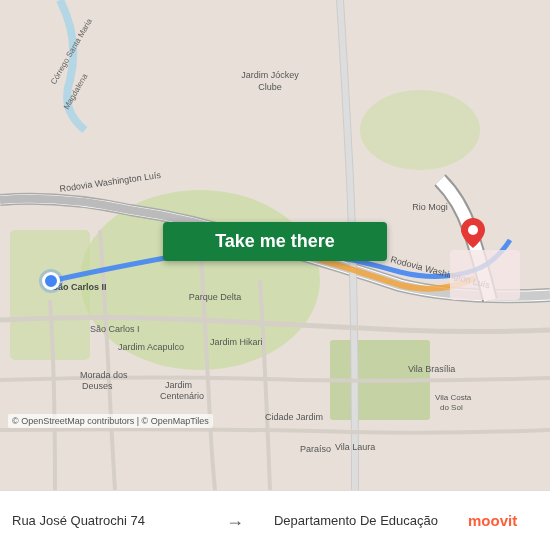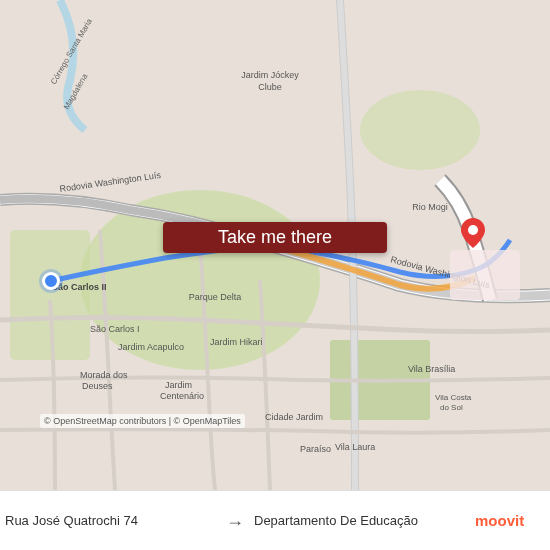--- a/index.html
+++ b/index.html
@@ -16,27 +16,27 @@
     #map-svg {
       width: 100%;
       height: 100%;
     }
 
     #take-me-there-btn {
       position: absolute;
       top: 222px;
       left: 163px;
       width: 224px;
-      height: 31px;
-      background-color: #7f1d1d;
+      height: 39px;
+      background-color: #15803d;
       color: white;
       border: none;
       border-radius: 4px;
       font-size: 18px;
-      font-weight: 400;
+      font-weight: 700;
       cursor: pointer;
       display: flex;
       align-items: center;
       justify-content: center;
       box-shadow: 0 2px 6px rgba(0,0,0,0.3);
     }
 
     #blue-dot {
       position: absolute;
       left: 42px;
@@ -56,34 +56,33 @@
       width: 24px;
       height: 30px;
     }
 
     #bottom-bar {
       width: 550px;
       height: 60px;
       background: white;
       display: flex;
       align-items: center;
-      padding: 0 5px;
+      padding: 0 12px;
       border-top: 1px solid #ddd;
     }
 
     #attribution {
       position: absolute;
       bottom: 62px;
       left: 8px;
       font-size: 9px;
       color: #555;
       background: rgba(255,255,255,0.7);
       padding: 2px 4px;
       border-radius: 2px;
-      margin-left: 32px;
     }
 
     .route-from {
       font-size: 13px;
       color: #333;
       flex: 1;
       white-space: nowrap;
       overflow: hidden;
       text-overflow: ellipsis;
     }
@@ -95,21 +94,21 @@
       flex-shrink: 0;
     }
 
     .route-to {
       font-size: 13px;
       color: #333;
       flex: 1;
       white-space: nowrap;
       overflow: hidden;
       text-overflow: ellipsis;
-      text-align: left;
+      text-align: center;
     }
 
     .moovit-logo {
       width: 70px;
       height: 28px;
       margin-left: 10px;
       flex-shrink: 0;
       display: flex;
       align-items: center;
       justify-content: flex-start;

